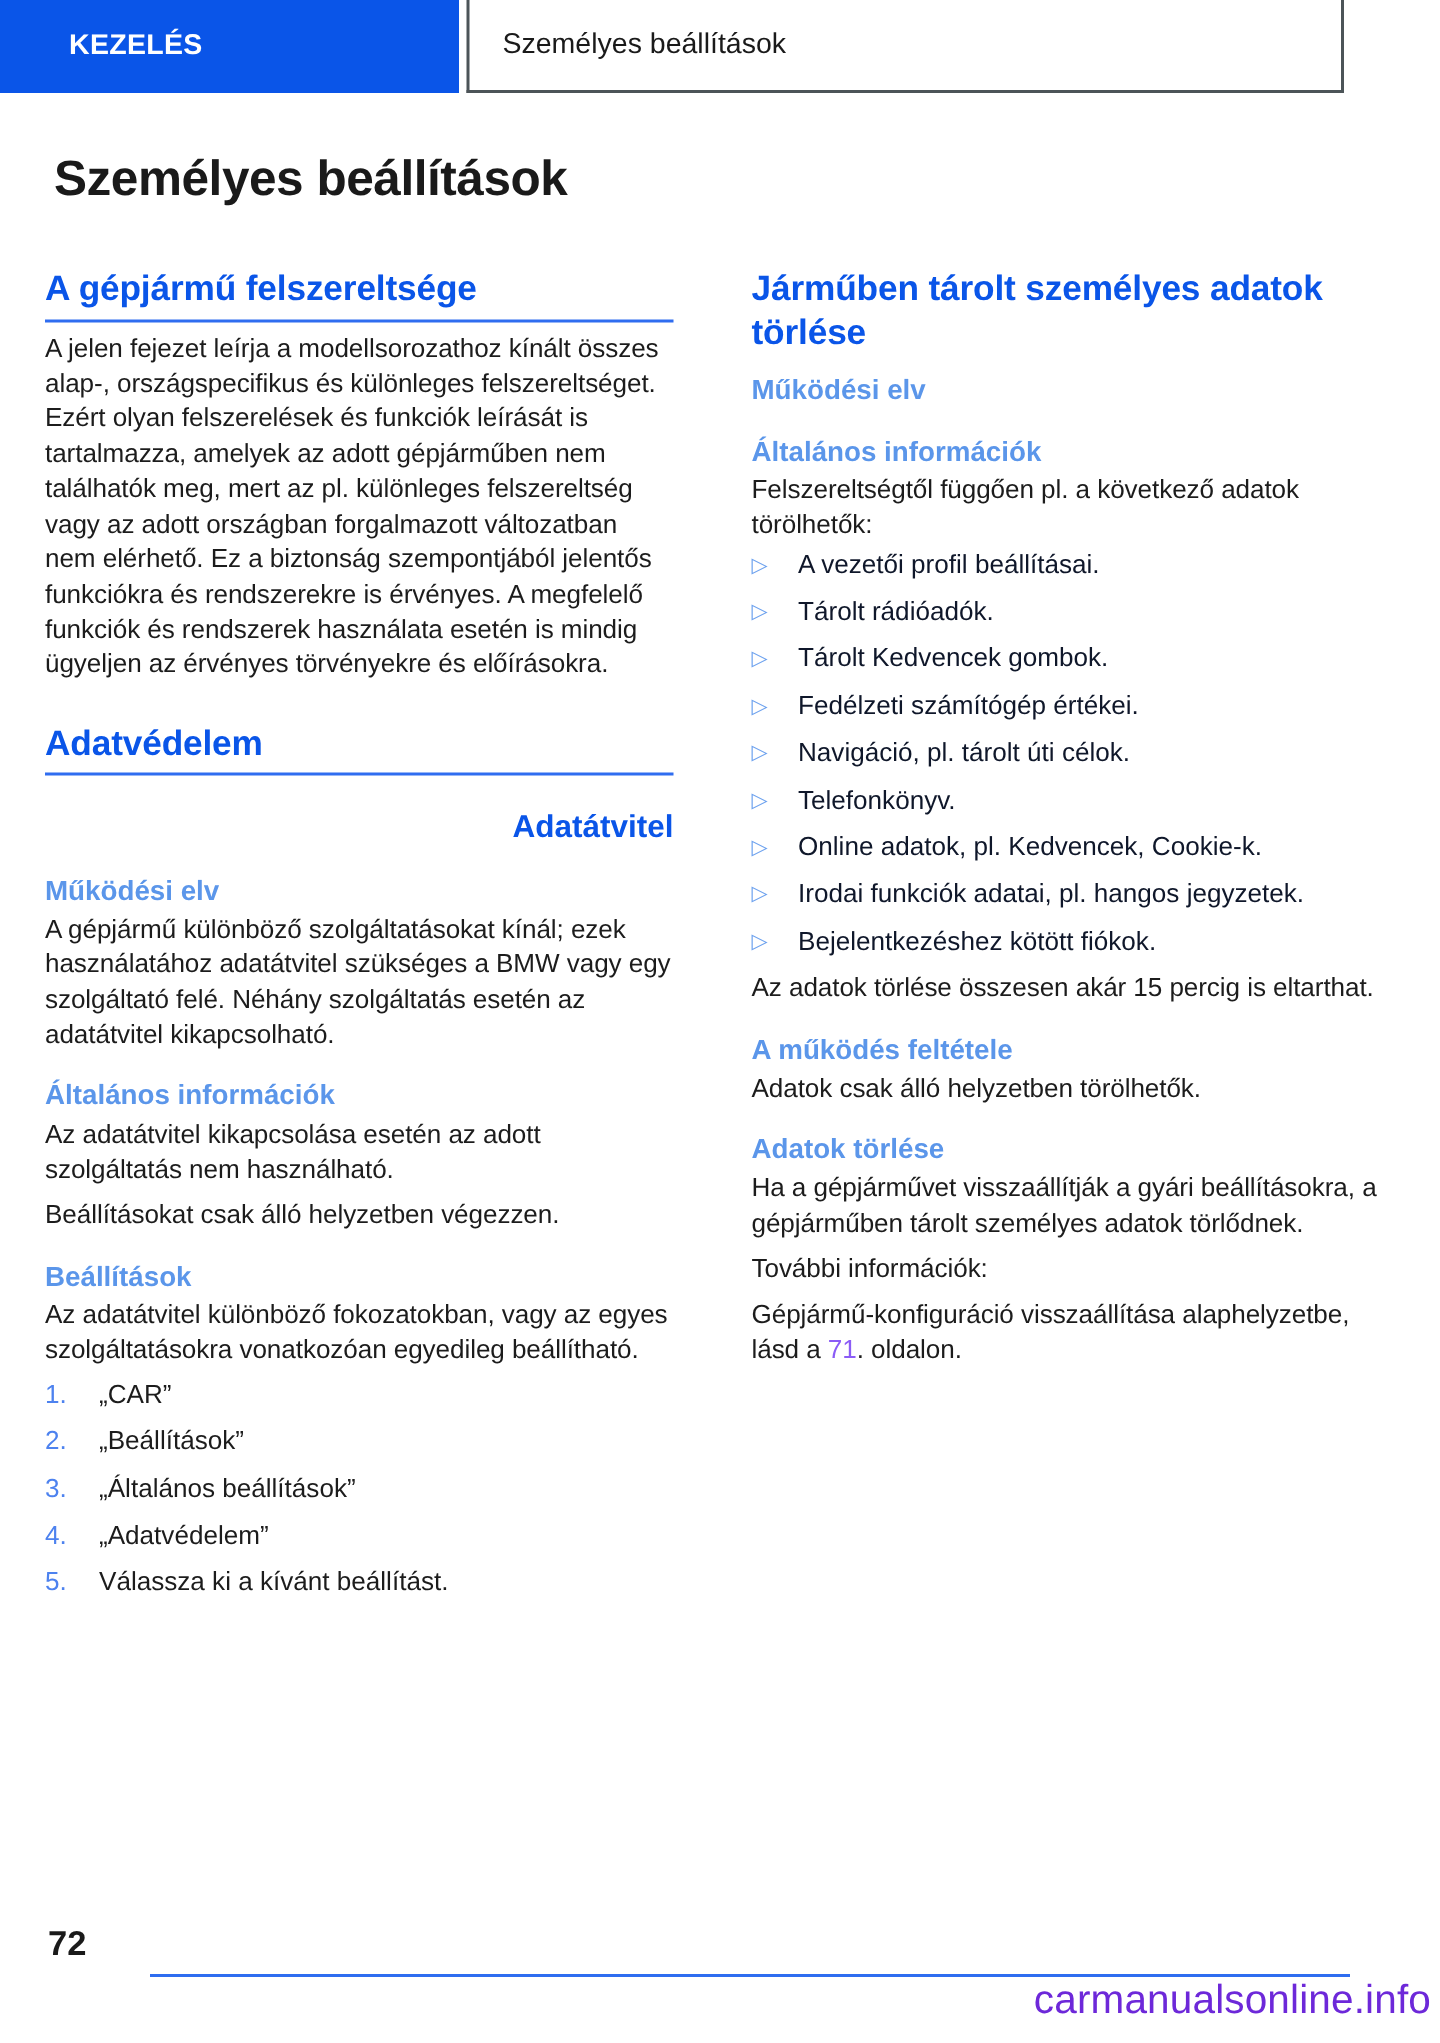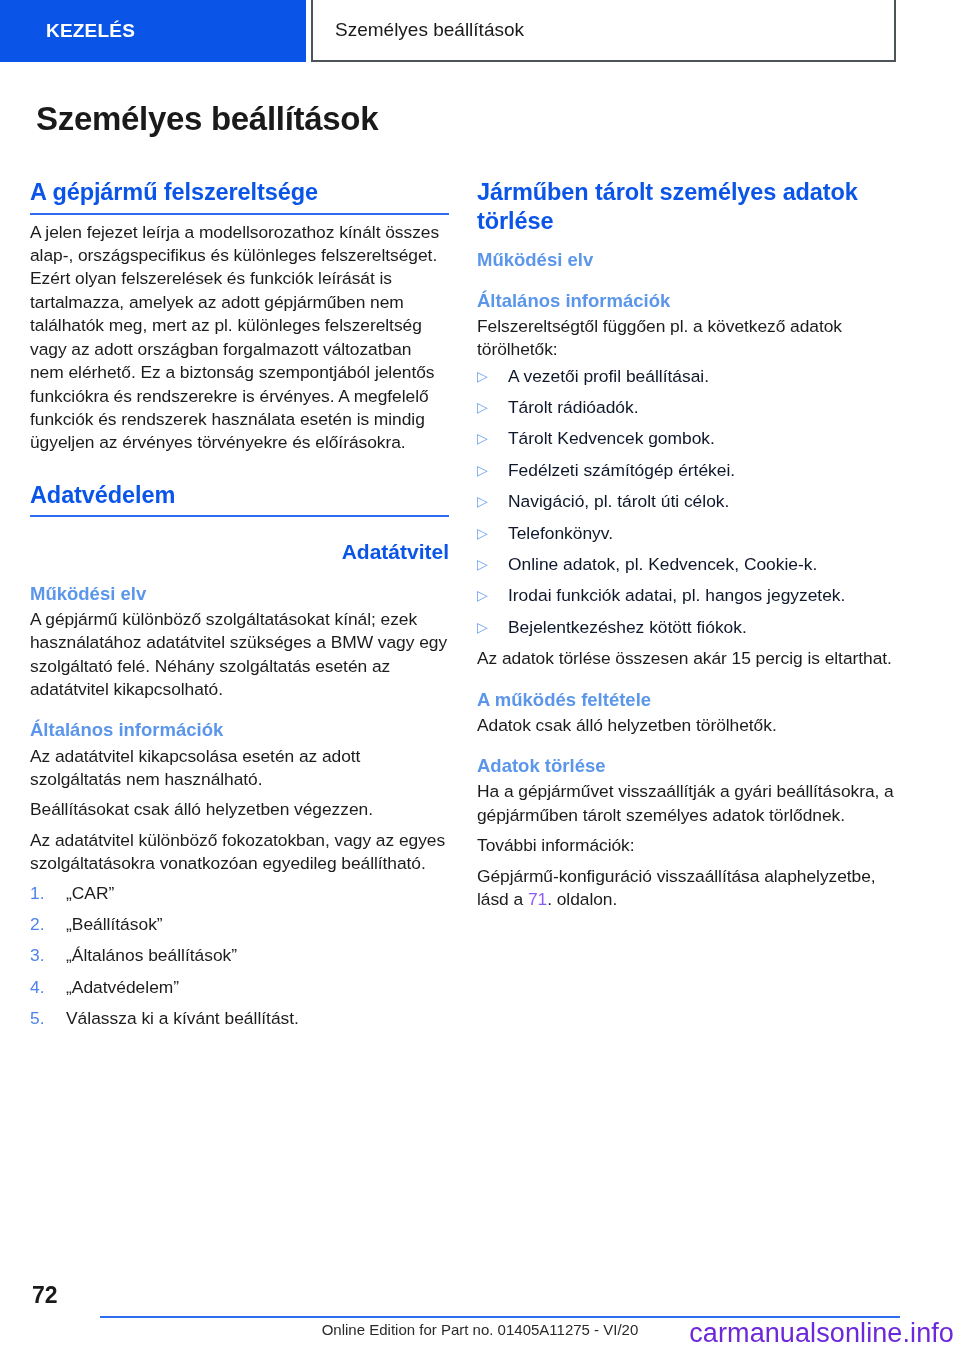--- a/index.html
+++ b/index.html
@@ -68,21 +68,21 @@
   .columns {
     display: flex;
     margin-top: 40px;
     padding: 0 30px 0 30px;
     box-sizing: border-box;
     width: 960px;
   }
   .col {
     width: 419px;
   }
-  .col.left { margin-right: 28px; }
+  .col.left { margin-right: 52px; }
 
   
   h2.sec {
     font-size: 23.5px;
     font-weight: bold;
     color: #0a55e8;
     margin: 0 0 6px 0;
     padding: 0 0 6px 0;
     border-bottom: 2px solid #2f6df0;
     line-height: 1.22;
@@ -228,20 +228,21 @@
 
     <h3 class="sub">Adatátvitel</h3>
 
     <h4 class="subsub">Működési elv</h4>
     <p class="body">A gépjármű különböző szolgáltatásokat kínál; ezek használatához adatátvitel szükséges a BMW vagy egy szolgáltató felé. Néhány szolgáltatás esetén az adatátvitel kikapcsolható.</p>
 
     <h4 class="subsub">Általános információk</h4>
     <p class="body">Az adatátvitel kikapcsolása esetén az adott szolgáltatás nem használható.</p>
     <p class="body">Beállításokat csak álló helyzetben végezzen.</p>
 
+    <h4 class="subsub">Beállítások</h4>
     <p class="body">Az adatátvitel különböző fokozatokban, vagy az egyes szolgáltatásokra vonatkozóan egyedileg beállítható.</p>
 
     <ol class="steps" id="steps-list">
         <li>
           <span class="num">1.</span>
           <span class="txt">„CAR”</span>
         </li>
         <li>
           <span class="num">2.</span>
           <span class="txt">„Beállítások”</span>
@@ -321,15 +322,14 @@
     <p class="body">
       <span>Gépjármű-konfiguráció visszaállítása alaphelyzetbe, lásd a </span><span class="pageref">71</span><span>. oldalon.</span>
     </p>
 
   </div>
 </div>
 
 <div class="footer">
   <div class="folio">72</div>
   <div class="footrule"></div>
-  <div class="footnote">Online Edition for Part no. 01405A11275 - VI/20</div>
   <div class="watermark">carmanualsonline.info</div>
 </div>
 
 </body></html>

